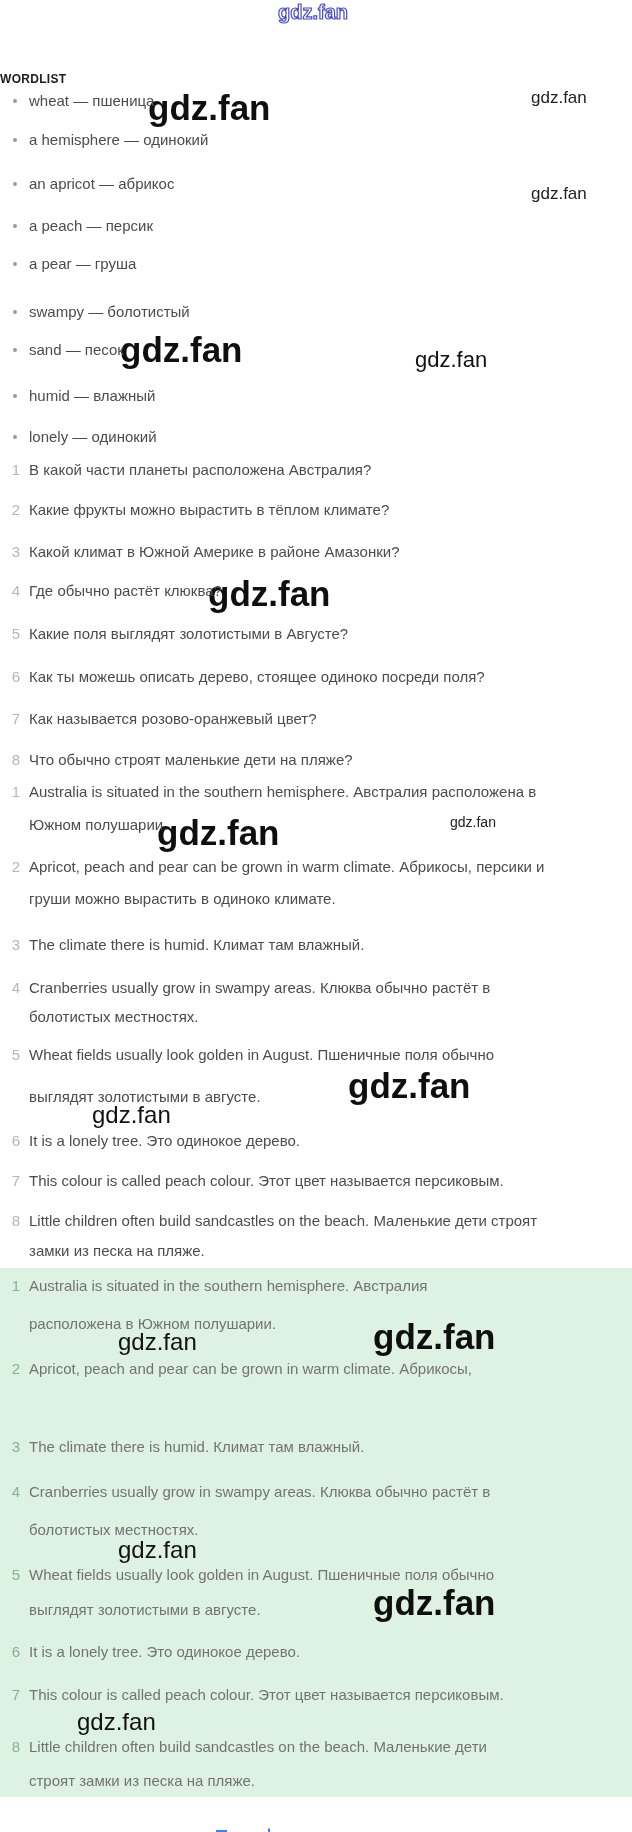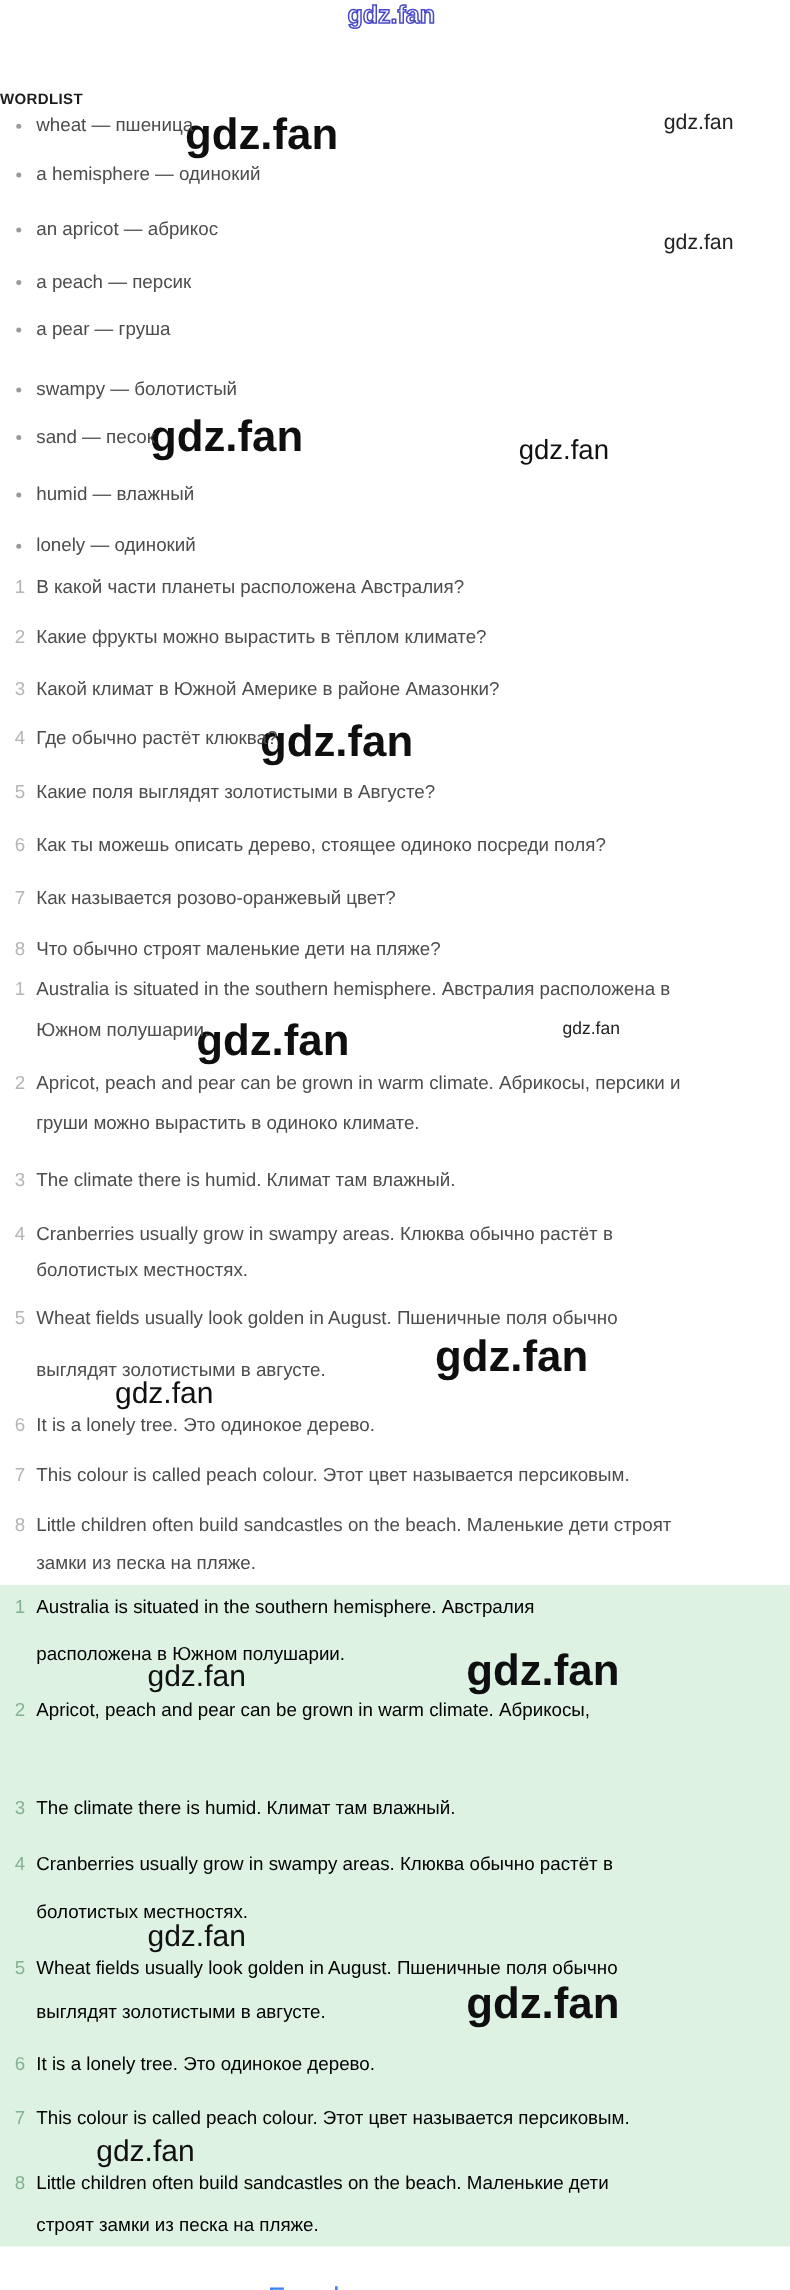--- a/index.html
+++ b/index.html
@@ -3,21 +3,21 @@
 <meta charset="utf-8">
 <style>
   html,body{margin:0;padding:0;background:#ffffff;}
   .page{position:relative;width:632px;height:1832px;background:#ffffff;overflow:hidden;
         font-family:"Liberation Sans", sans-serif;}
   
   .row{position:absolute;left:29px;font-size:15px;line-height:16px;white-space:nowrap;color:#4c4c4c;}
   .row .txt{color:#4c4c4c;}
   .row .num{position:absolute;left:-21px;width:16px;text-align:center;color:#b5b5b5;}
   .dot{position:absolute;left:-16px;top:6px;width:4px;height:4px;border-radius:50%;background:#9a9a9a;}
-  .g .txt{color:#000000;}
+  .g .txt{color:#737373;}
   .g .num{color:#84b294;}
   .hl-bg{position:absolute;left:0;top:1268px;width:632px;height:529px;background:#def2e4;}
   
   .wl-title{position:absolute;left:0;top:40px;font-size:12px;font-weight:bold;color:#1c1c1c;letter-spacing:0.3px;margin-top:32px;}
   
   .wm{position:absolute;white-space:nowrap;line-height:1;color:#101010;text-align:right;}
   .wm-outline{font-size:20px;font-weight:bold;color:#ffffff;-webkit-text-stroke:1.2px #4949c8;text-stroke:1.2px #4949c8;}
   .wm-lg{font-size:35px;font-weight:bold;color:#0f0f0f;}
   .wm-md{font-size:24px;font-weight:500;color:#111111;}
   .wm-md2{font-size:22px;font-weight:500;color:#111111;}

